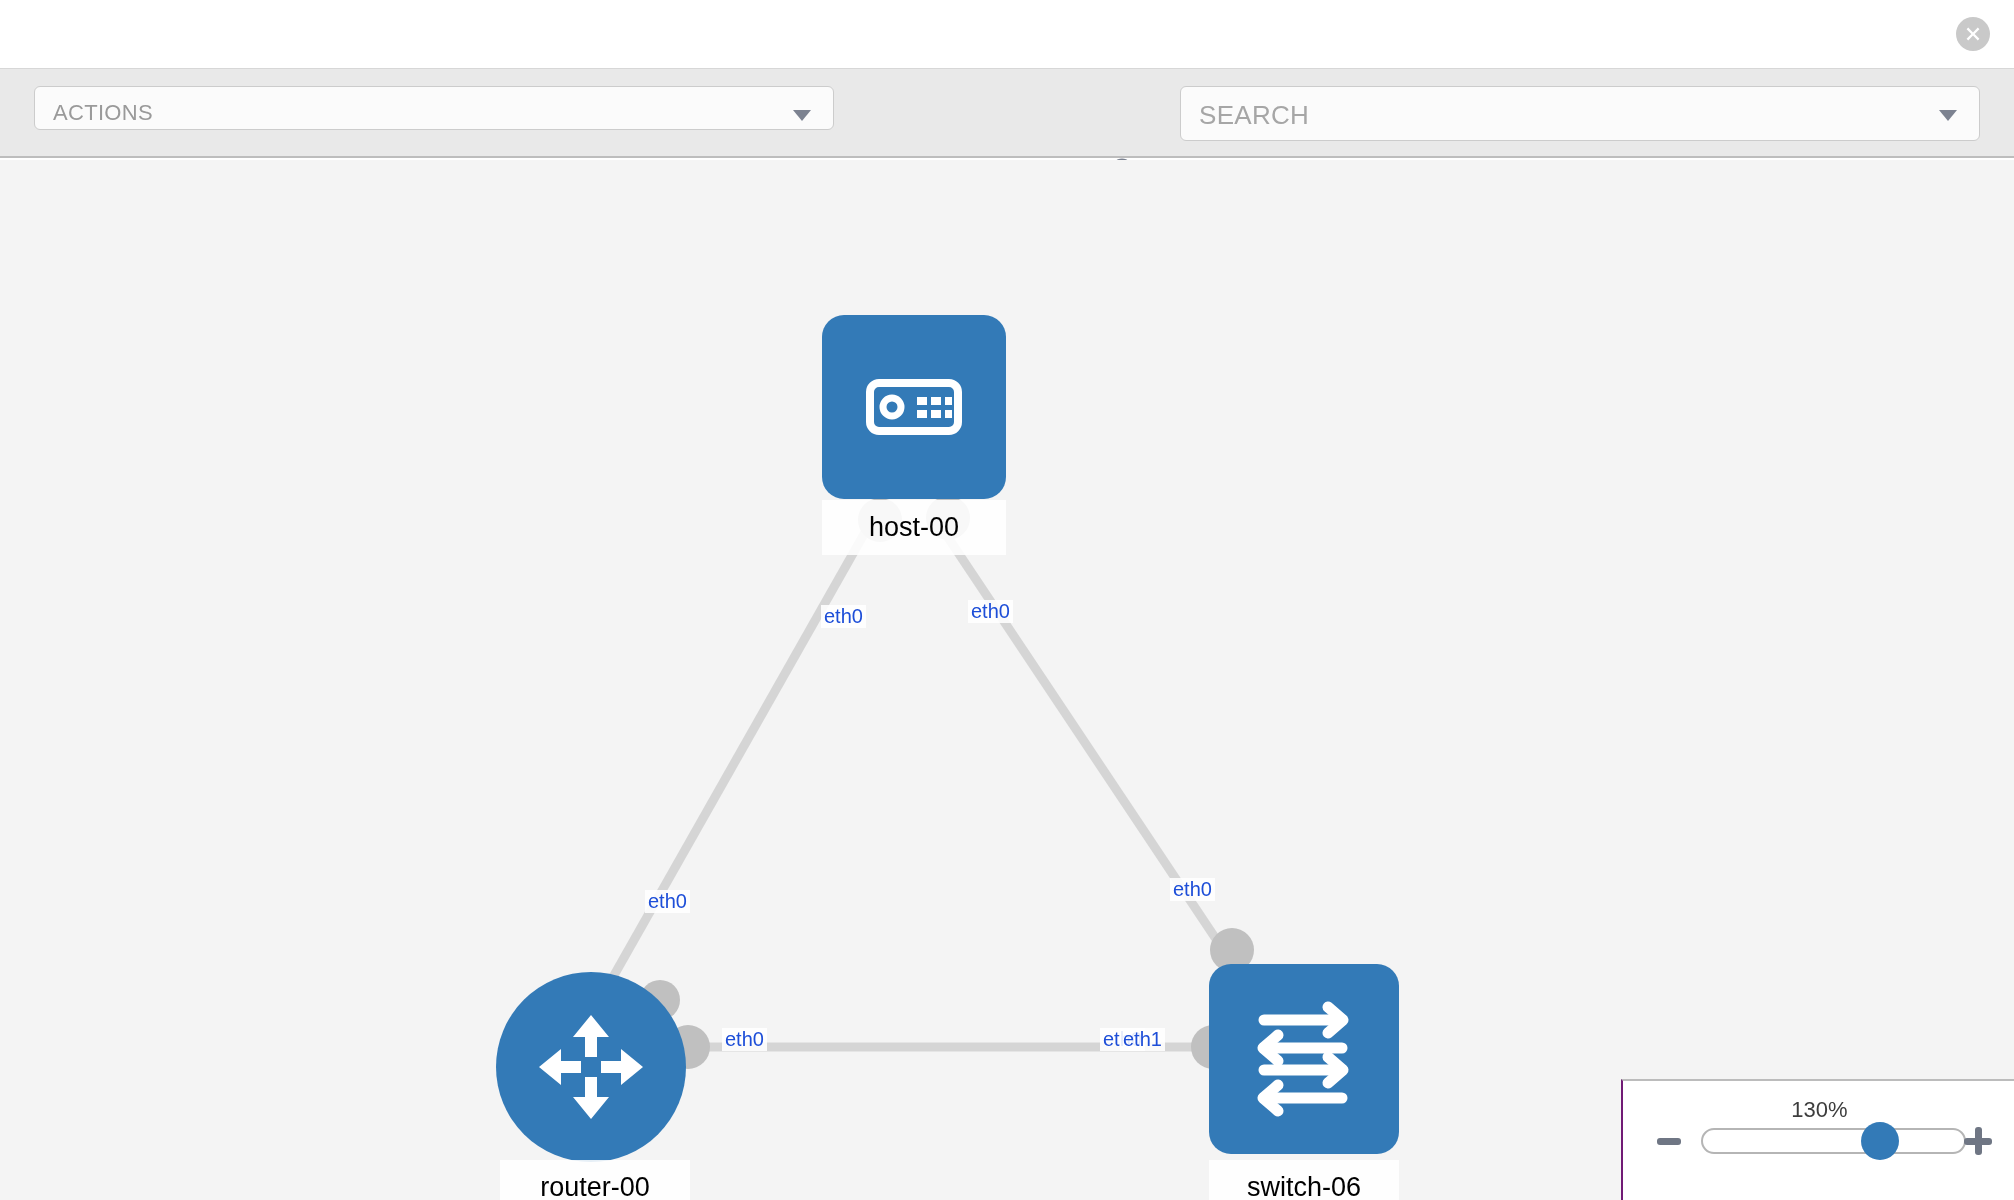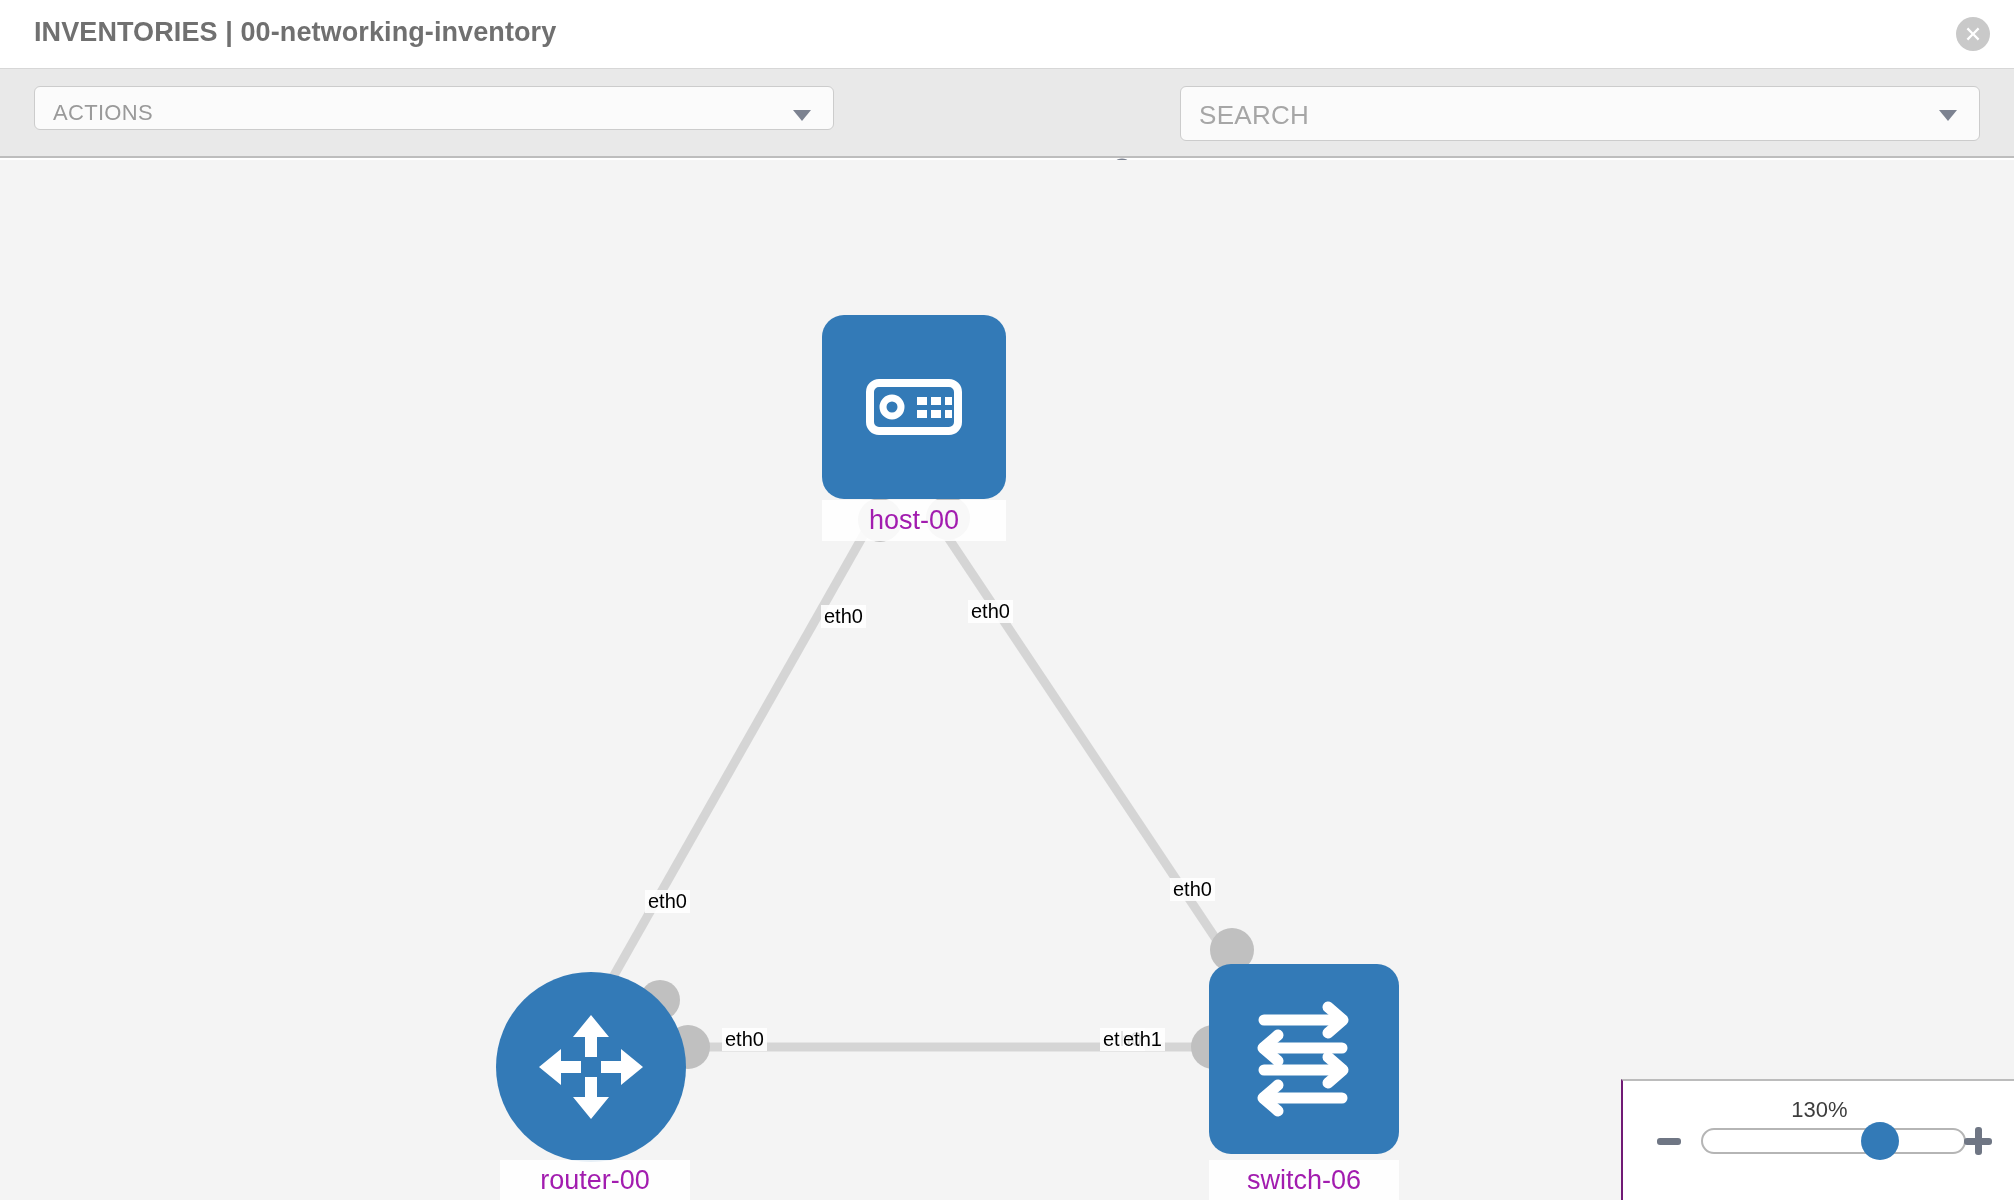--- a/index.html
+++ b/index.html
@@ -85,29 +85,29 @@
   .node-shape {
     position: absolute; left: 0; top: 0;
     background: #337ab7;
     display: flex; align-items: center; justify-content: center;
   }
   .shape-rounded { border-radius: 22px; }
   .shape-circle  { border-radius: 50%; }
 
   .node-label {
     position: absolute;
-    font-size: 27px; color: #a21caf;
+    font-size: 27px; color: #000000;
     white-space: nowrap;
     background: rgba(255,255,255,0.88);
-    padding: 5px 3px;
+    padding: 12px 3px;
     text-align: center;
   }
   .link-label {
     position: absolute;
-    font-size: 20px; color: #000000;
+    font-size: 20px; color: #1d4ed8;
     white-space: nowrap;
     background: rgba(255,255,255,0.88);
     padding: 0 3px;
   }
 
   
   .zoom-panel {
     position: absolute; left: 1621px; top: 1079px;
     width: 393px; height: 121px;
     background: #ffffff;
@@ -144,21 +144,20 @@
     width: 38px; height: 38px; border-radius: 50%;
     background: #337ab7; cursor: grab;
   }
 </style>
 </head>
 <body>
 
 <div id="app">
 
   <div class="header">
-    <div class="page-title">INVENTORIES | 00-networking-inventory</div>
     <div class="close-btn">
       <svg width="20" height="20" viewBox="0 0 20 20" aria-hidden="true">
         <path d="M5.2 3.6 L10 8.4 L14.8 3.6 L16.4 5.2 L11.6 10 L16.4 14.8 L14.8 16.4 L10 11.6 L5.2 16.4 L3.6 14.8 L8.4 10 L3.6 5.2 Z" fill="#ffffff"></path>
       </svg>
     </div>
   </div>
 
   <div class="toolbar">
 
     <div class="actions-select">

